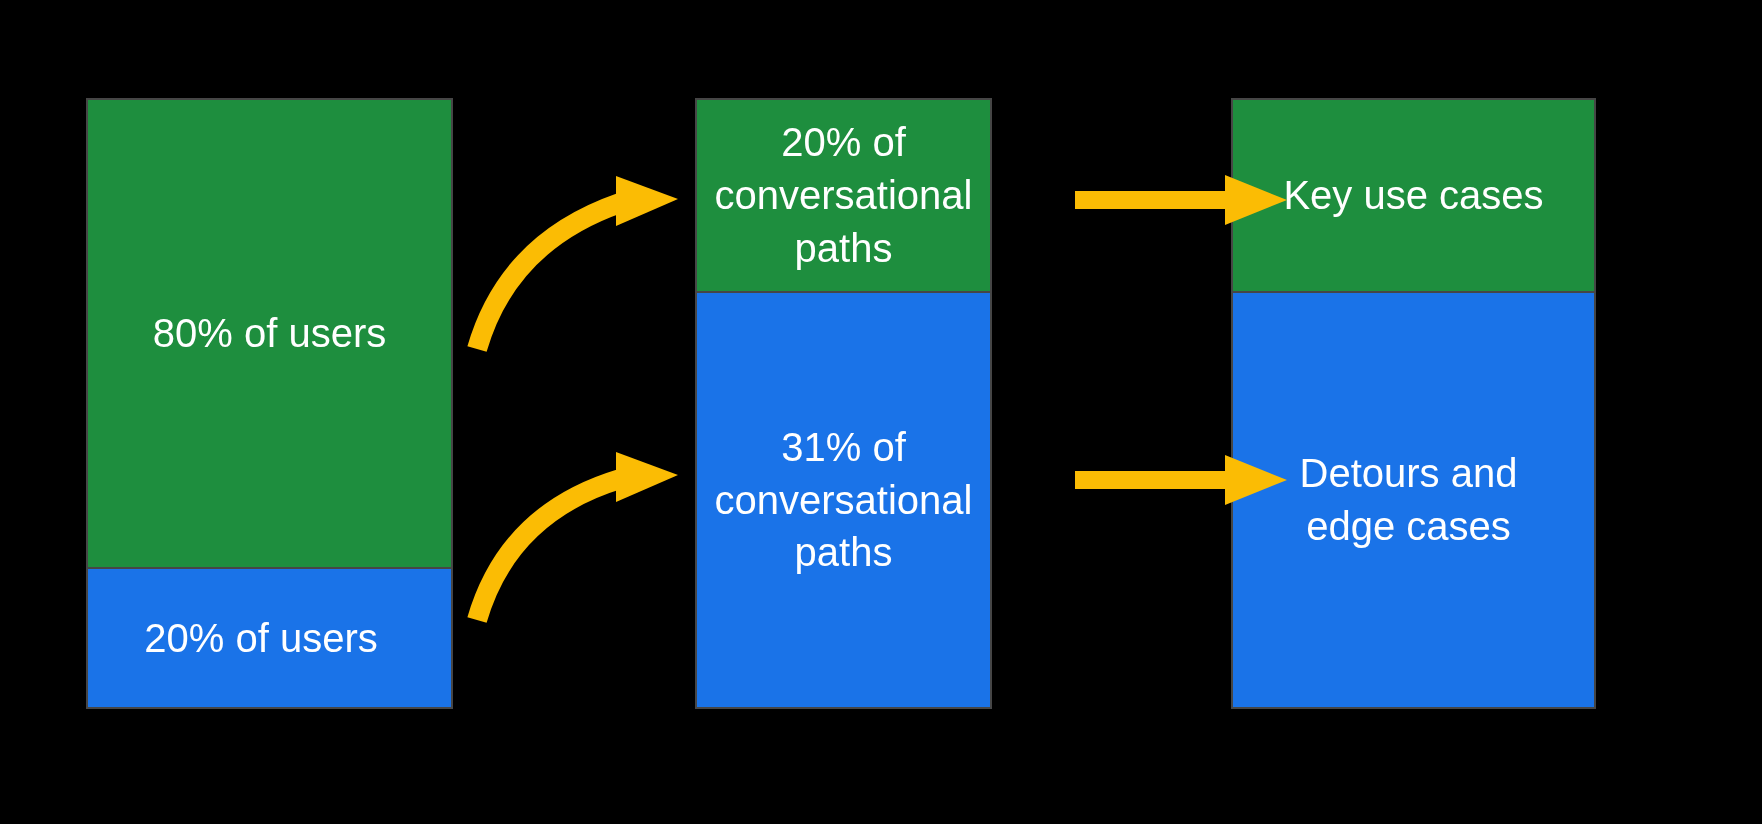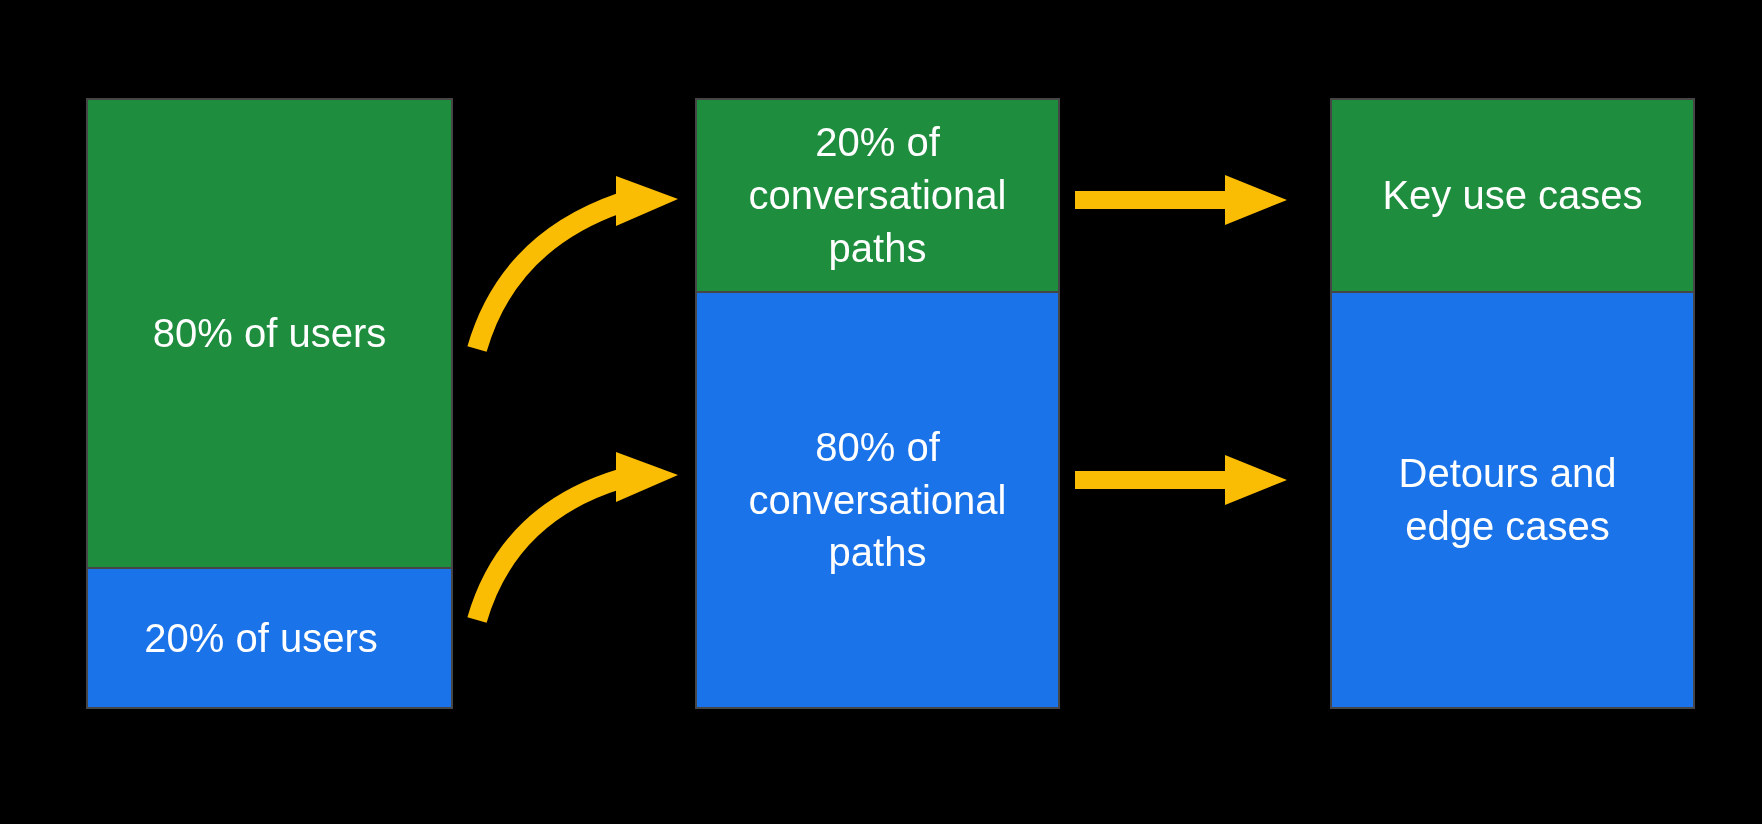--- a/index.html
+++ b/index.html
@@ -18,22 +18,22 @@
   .bar {
     position: absolute;
     top: 98px;
     height: 611px;
     border: 2px solid var(--border-color, #464646);
     box-sizing: border-box;
     display: flex;
     flex-direction: column;
   }
   .bar-users    { left: 86px;  width: 367px; }
-  .bar-paths    { left: 695px; width: 365px; }
-  .bar-outcomes { left: 1330px; width: 365px; }
+  .bar-paths    { left: 695px; width: 297px; }
+  .bar-outcomes { left: 1231px; width: 365px; }
   .seg {
     display: flex;
     align-items: center;
     justify-content: center;
     box-sizing: border-box;
     padding: 0 38px;
     overflow: hidden;
   }
   .seg + .seg {
     border-top: 2px solid var(--border-color, #464646);
@@ -69,21 +69,21 @@
     <div class="seg" style="height: 23%; background: rgb(26, 115, 232); padding-left: 21px;">
       <span class="seg-label">20% of users</span>
     </div>
   </div>
 
   <div class="bar bar-paths">
     <div class="seg" style="height: 31.5%; background: rgb(30, 142, 62);">
       <span class="seg-label">20% of conversational paths</span>
     </div>
     <div class="seg" style="height: 68.5%; background: rgb(26, 115, 232);">
-      <span class="seg-label">80% of conversational paths</span>
+      <span class="seg-label">31% of conversational paths</span>
     </div>
   </div>
 
   <div class="bar bar-outcomes">
     <div class="seg" style="height: 31.5%; background: rgb(30, 142, 62);">
       <span class="seg-label">Key use cases</span>
     </div>
     <div class="seg" style="height: 68.5%; background: rgb(26, 115, 232); padding-left: 28px;">
       <span class="seg-label">Detours and edge cases</span>
     </div>

